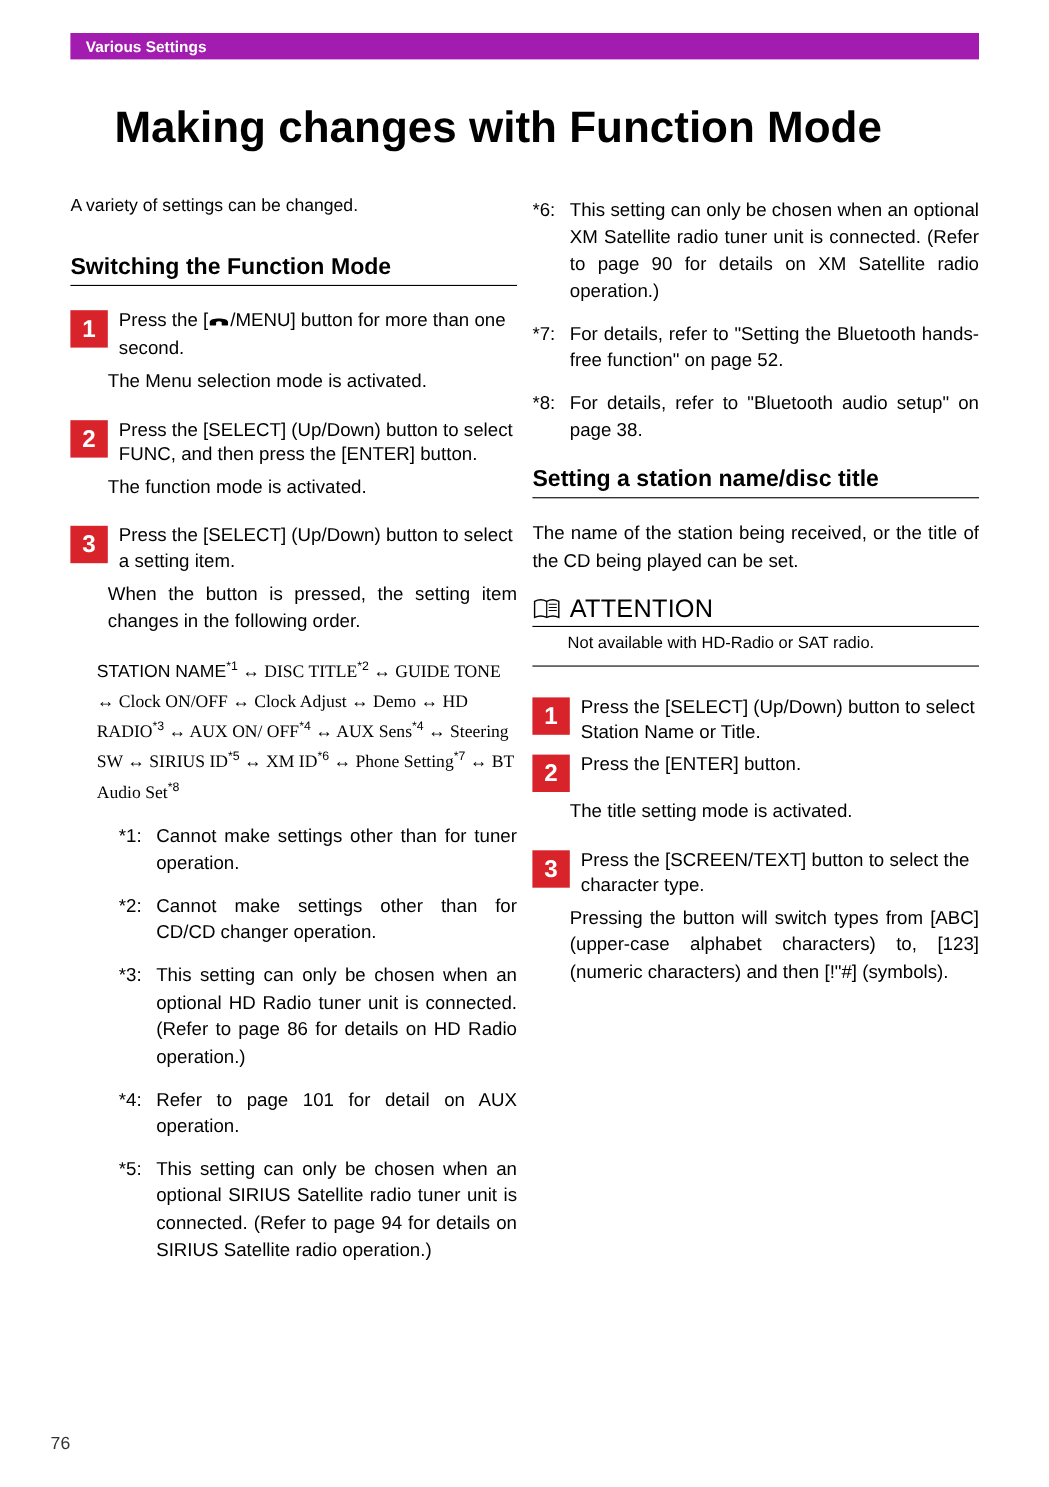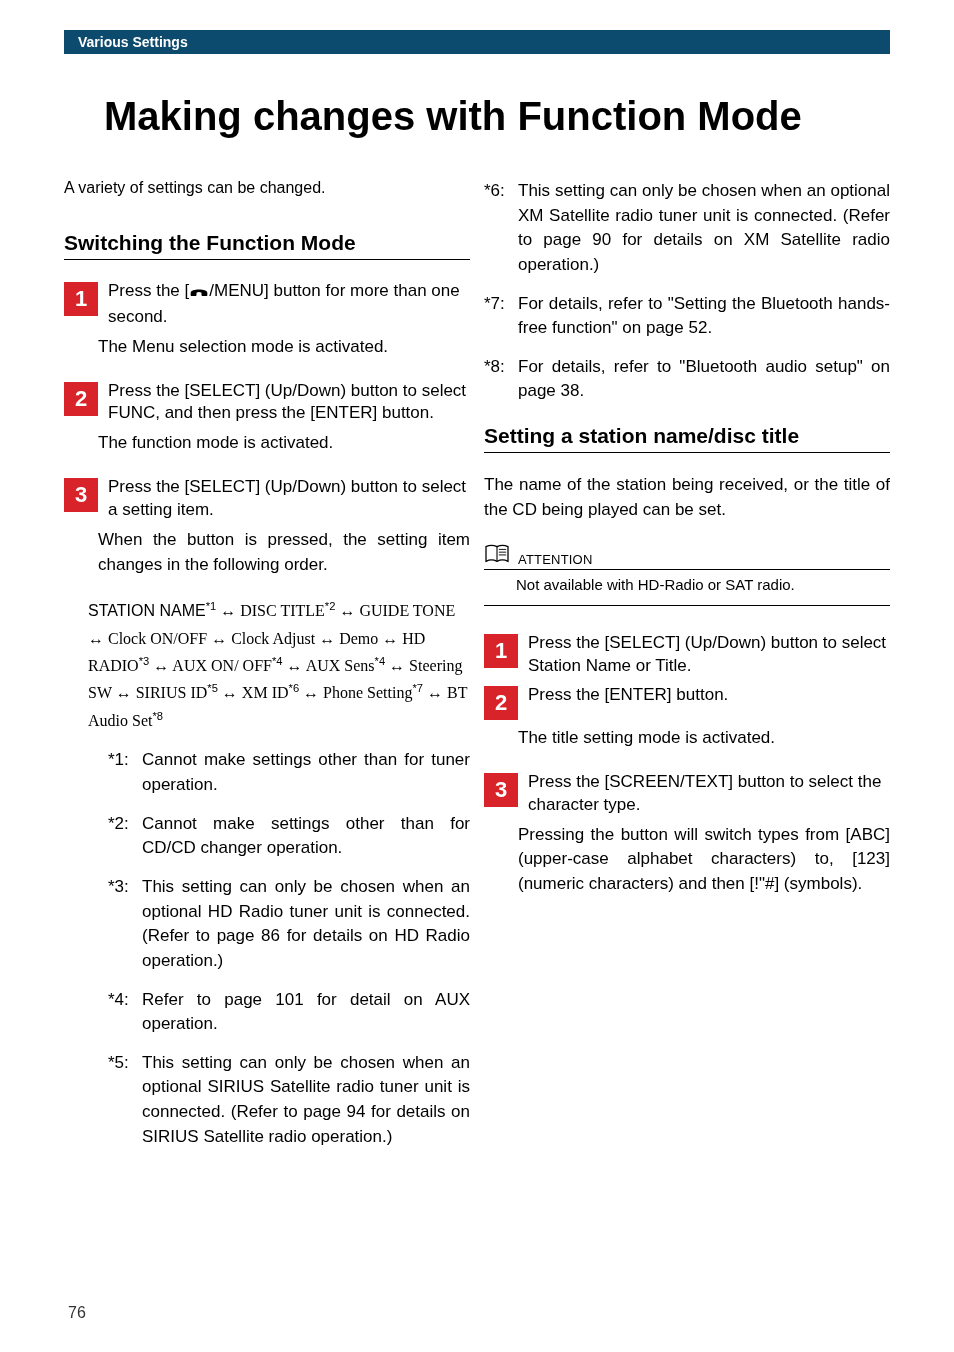--- a/index.html
+++ b/index.html
@@ -6,21 +6,21 @@
   body {
     font-family: Arial, Helvetica, sans-serif;
     background: #fff;
     color: #000;
     width: 954px;
     height: 1352px;
     position: relative;
     padding: 30px 64px 20px 64px;
   }
   .header-bar {
-    background: #0c4a6e;
+    background: #a21caf;
     color: #fff;
     font-weight: bold;
     font-size: 14px;
     padding: 4px 14px;
     margin-bottom: 40px;
   }
   h1.main-title {
     font-size: 40px;
     font-weight: bold;
     margin-bottom: 40px;
@@ -79,27 +79,27 @@
   .notes .txt { flex: 1; }
   .attn-row {
     display: flex;
     align-items: center;
     gap: 8px;
     border-bottom: 1.2px solid #000;
     margin: 18px 0 6px 0;
     padding-bottom: 2px;
   }
   .attn-row svg { flex: 0 0 auto; }
-  .attn-title { font-size: 13px; letter-spacing: 0.2px; margin-top: 12px; }
+  .attn-title { font-size: 23px; letter-spacing: 0.2px; }
   .attn-body { font-size: 15px; margin: 4px 0 6px 32px; }
   .attn-sep { border-bottom: 1.2px solid #000; margin: 12px 0 26px 0; }
   .page-num {
     position: absolute;
     bottom: 30px;
-    left: 68px;
+    left: 46px;
     font-size: 16px;
     color: #333;
     text-align: center;
   }
   .phone-icon { display: inline-block; vertical-align: -3px; }
 </style>
 </head>
 <body>
 
 <div class="header-bar">

